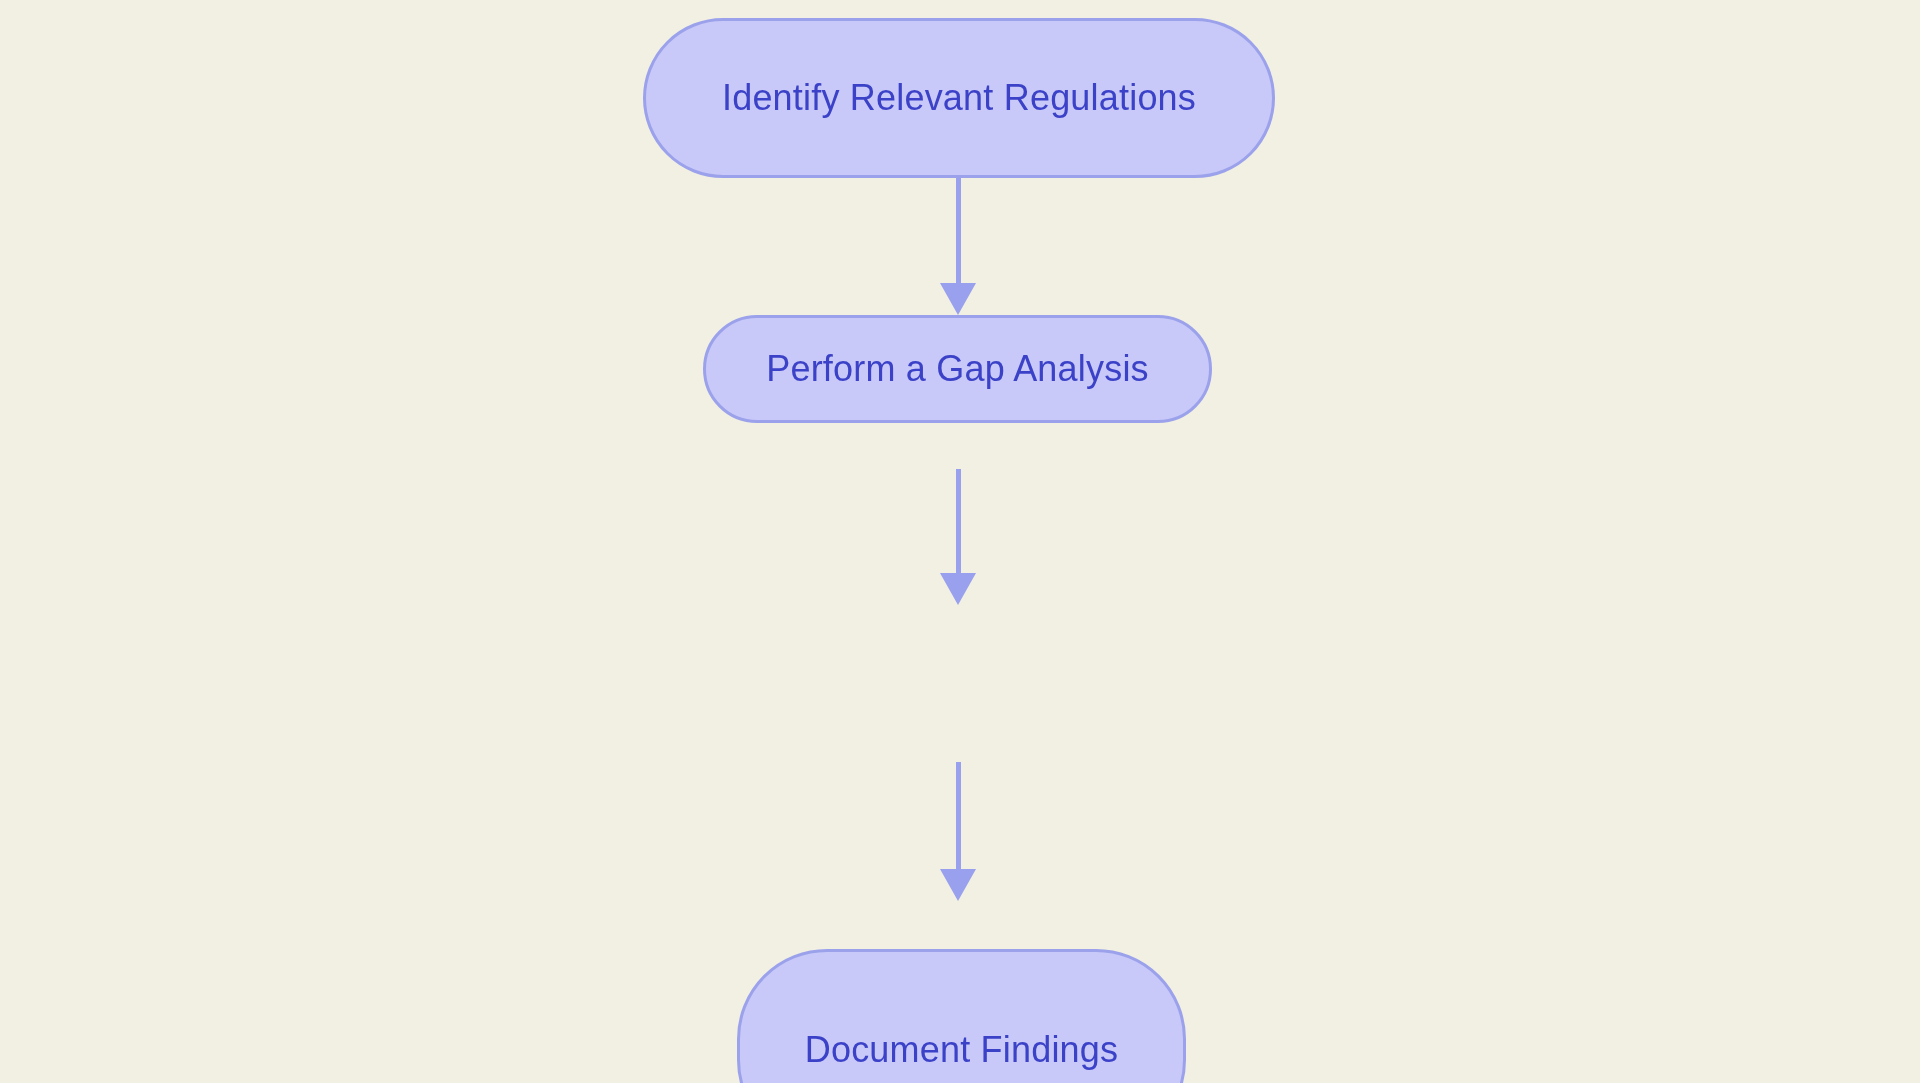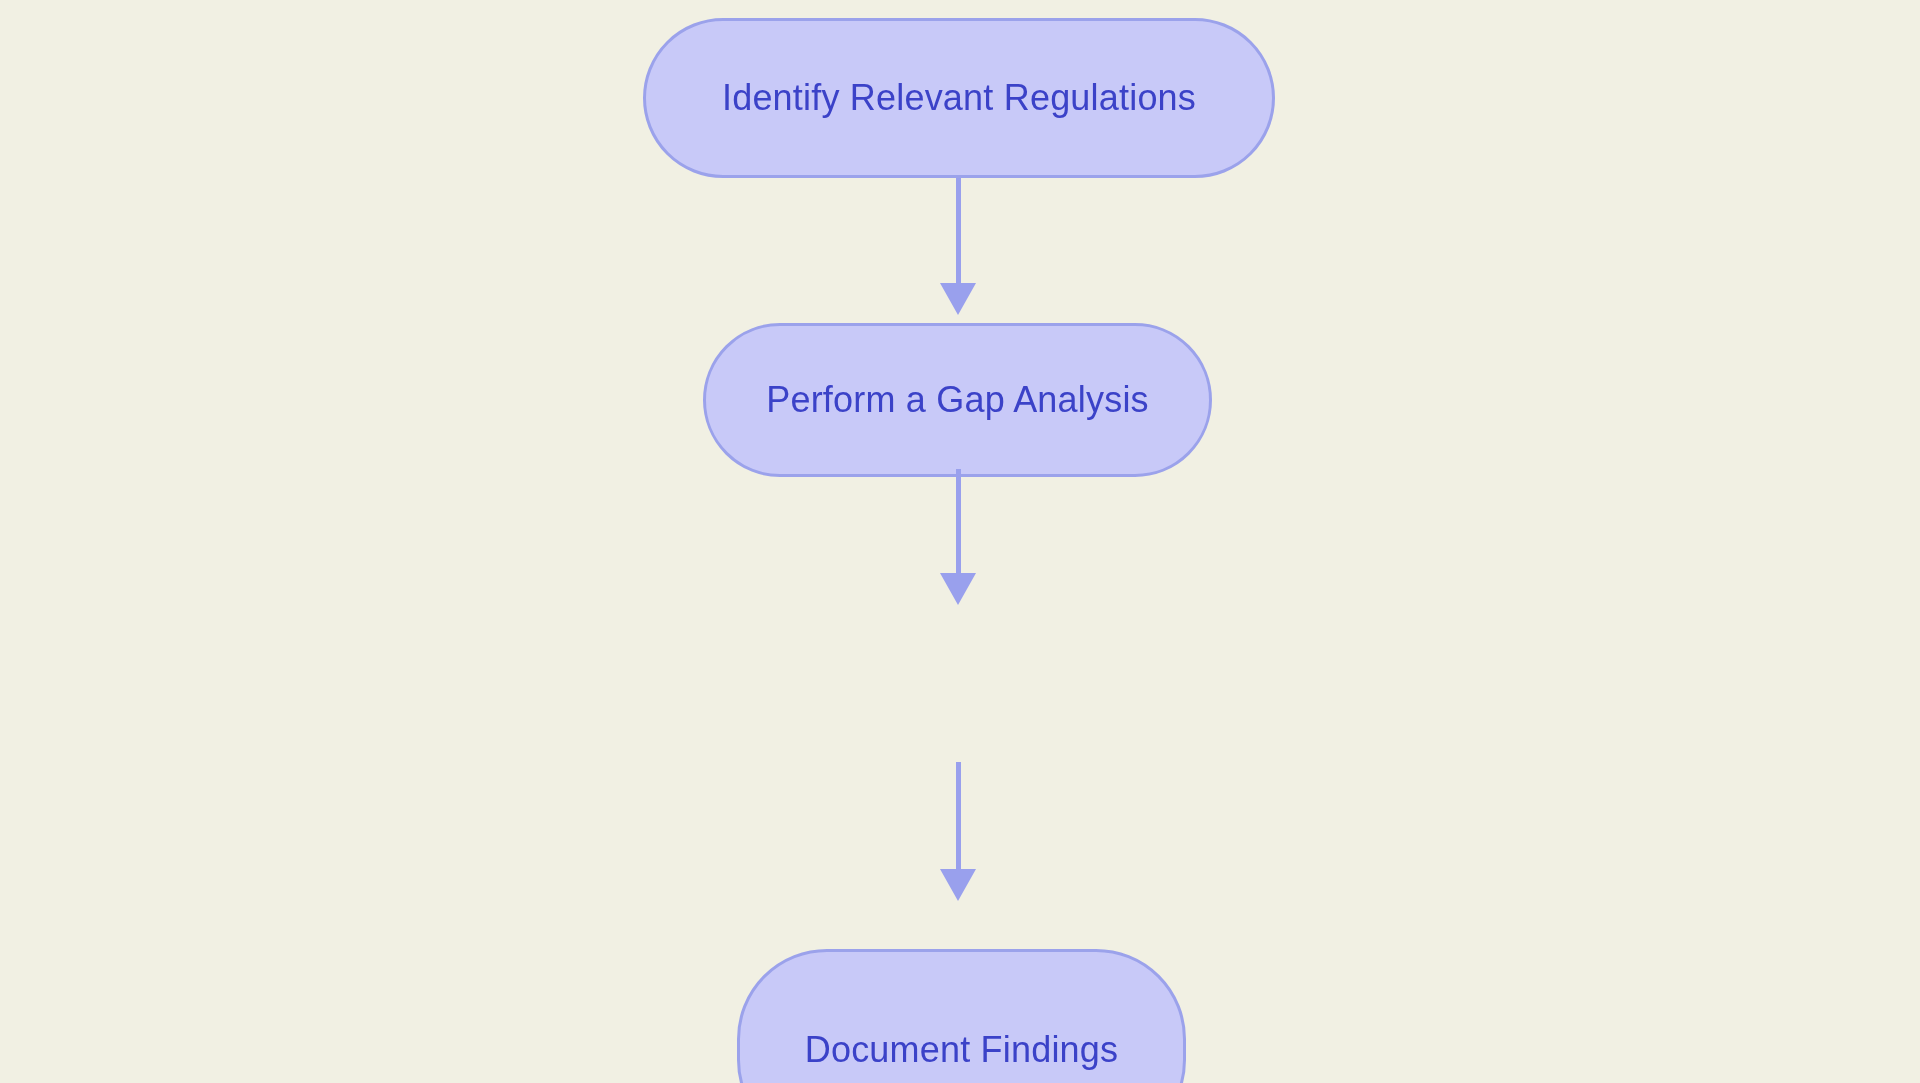--- a/index.html
+++ b/index.html
@@ -37,21 +37,21 @@
   .node-label {
     color: var(--node-text);
     font-size: 36px;
     font-weight: 400;
     letter-spacing: 0.2px;
     white-space: nowrap;
     text-align: right;
   }
 
   .node-1 { left: 643px; top: 18px;  width: 632px; height: 160px; }
-  .node-2 { left: 703px; top: 323px; width: 509px; height: 154px; }
+  .node-2 { left: 703px; top: 315px; width: 509px; height: 108px; }
   .node-3 { left: 717px; top: 605px; width: 480px; height: 157px; }
   .node-4 { left: 737px; top: 901px; width: 449px; height: 201px; margin-top: 48px; }
 
   .arrow {
     position: absolute;
     width: 36px;
     display: flex;
     flex-direction: column;
     align-items: center;
   }

